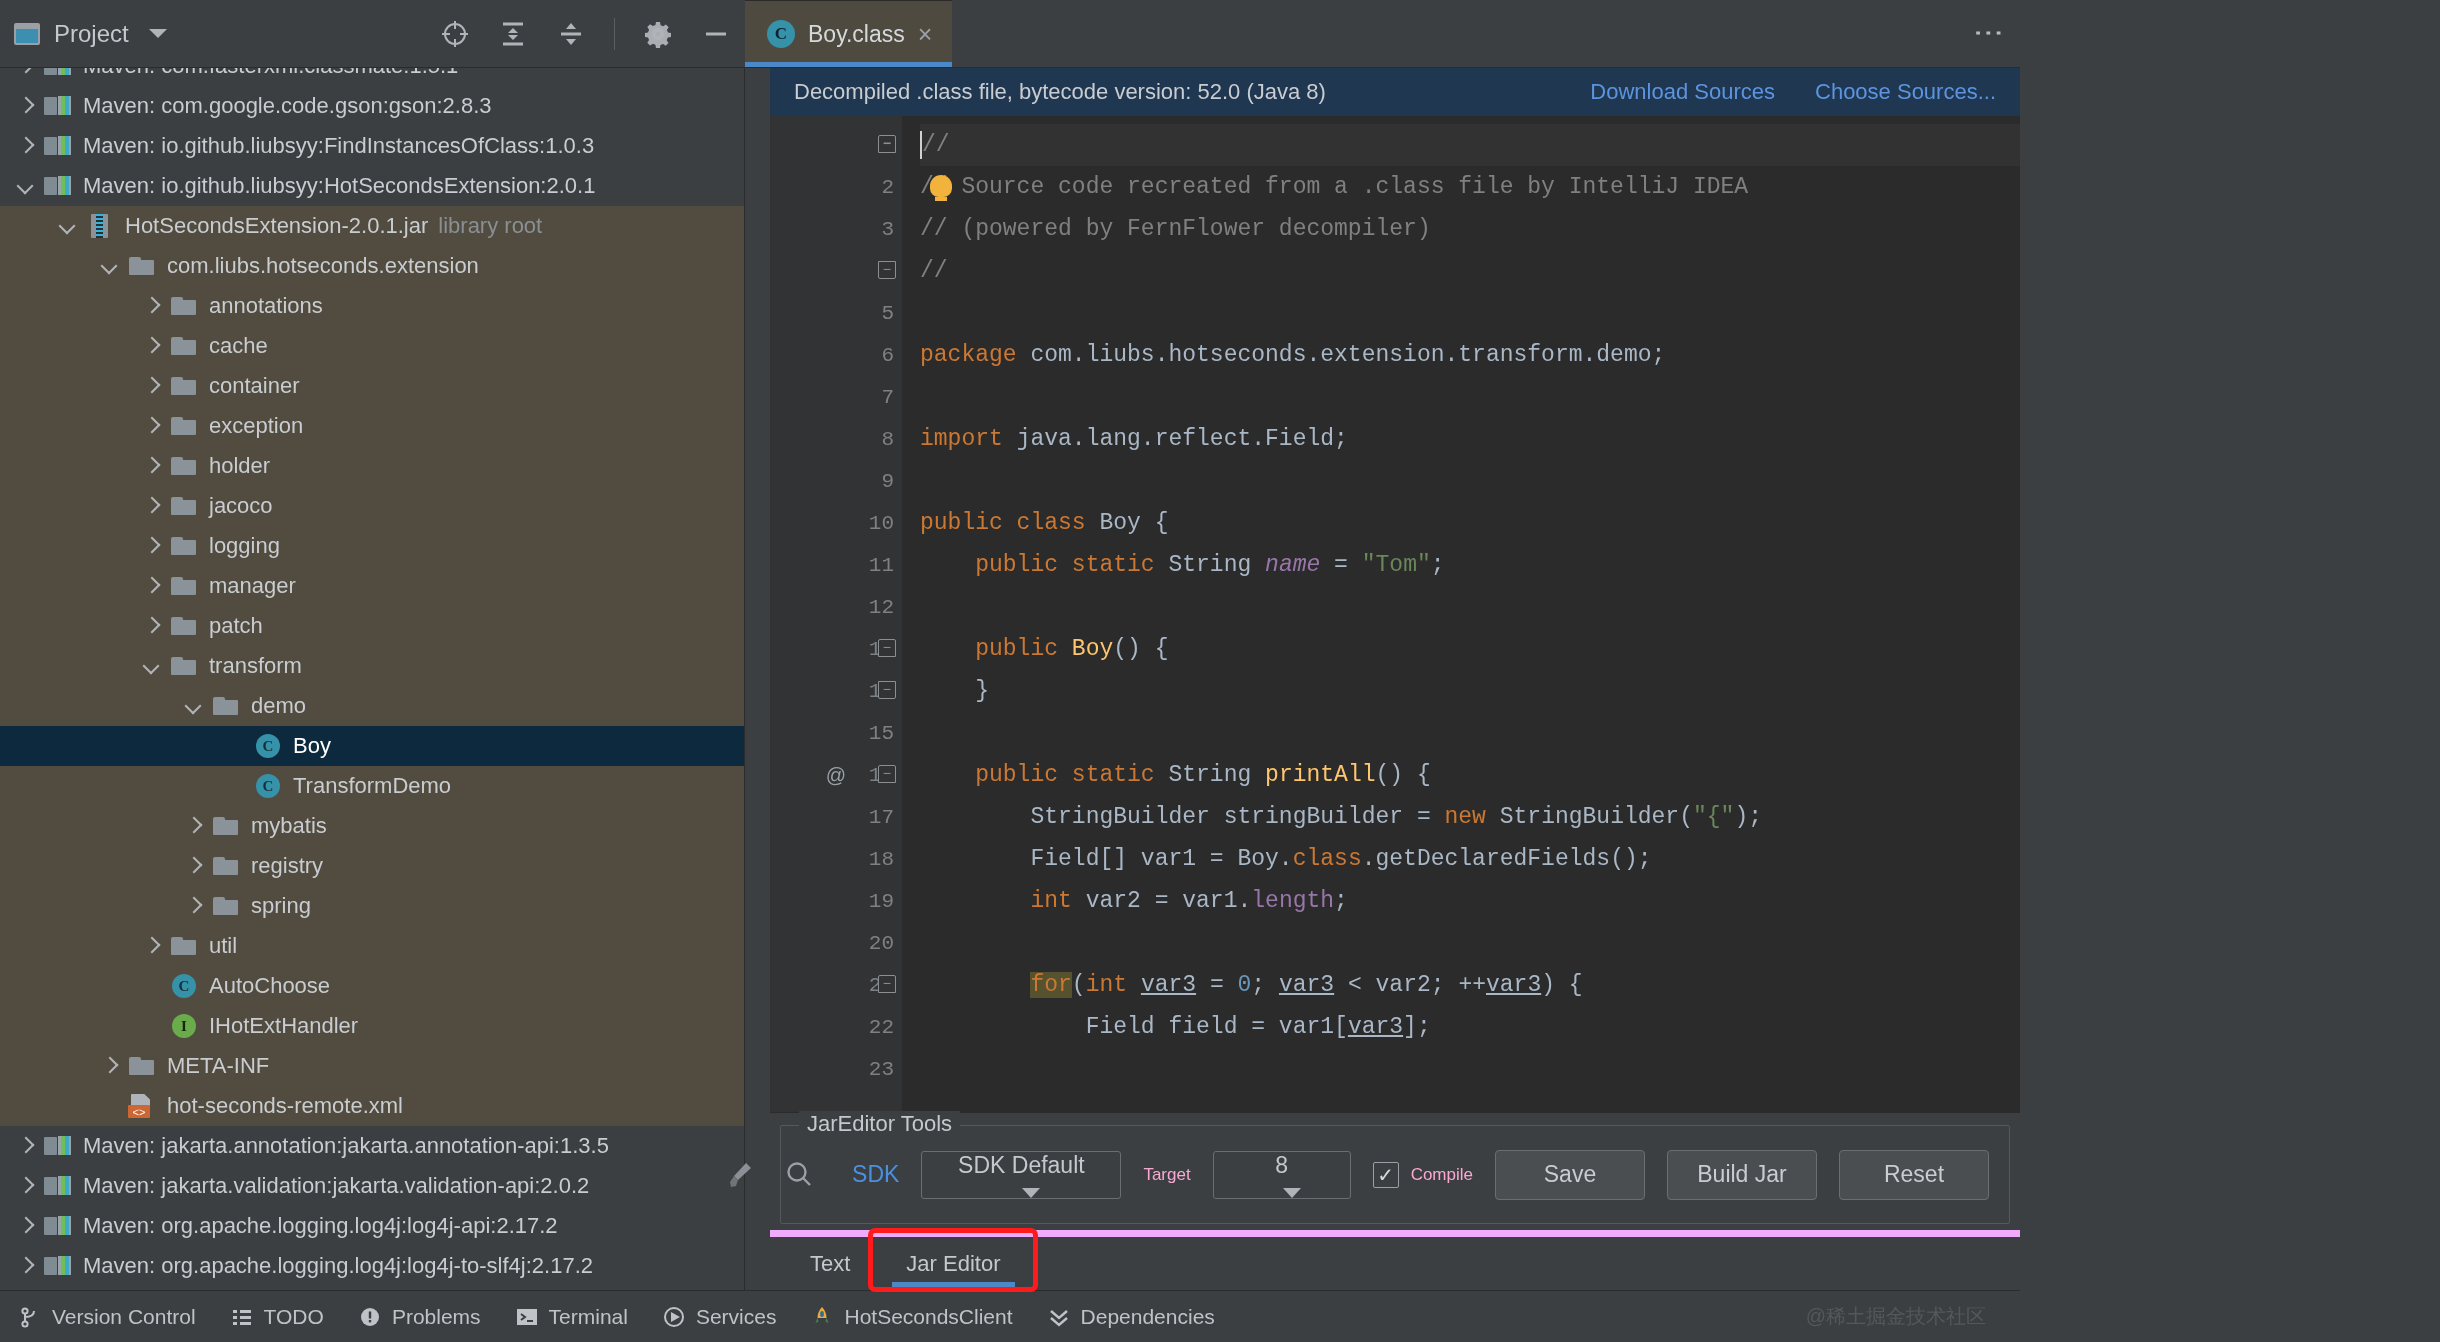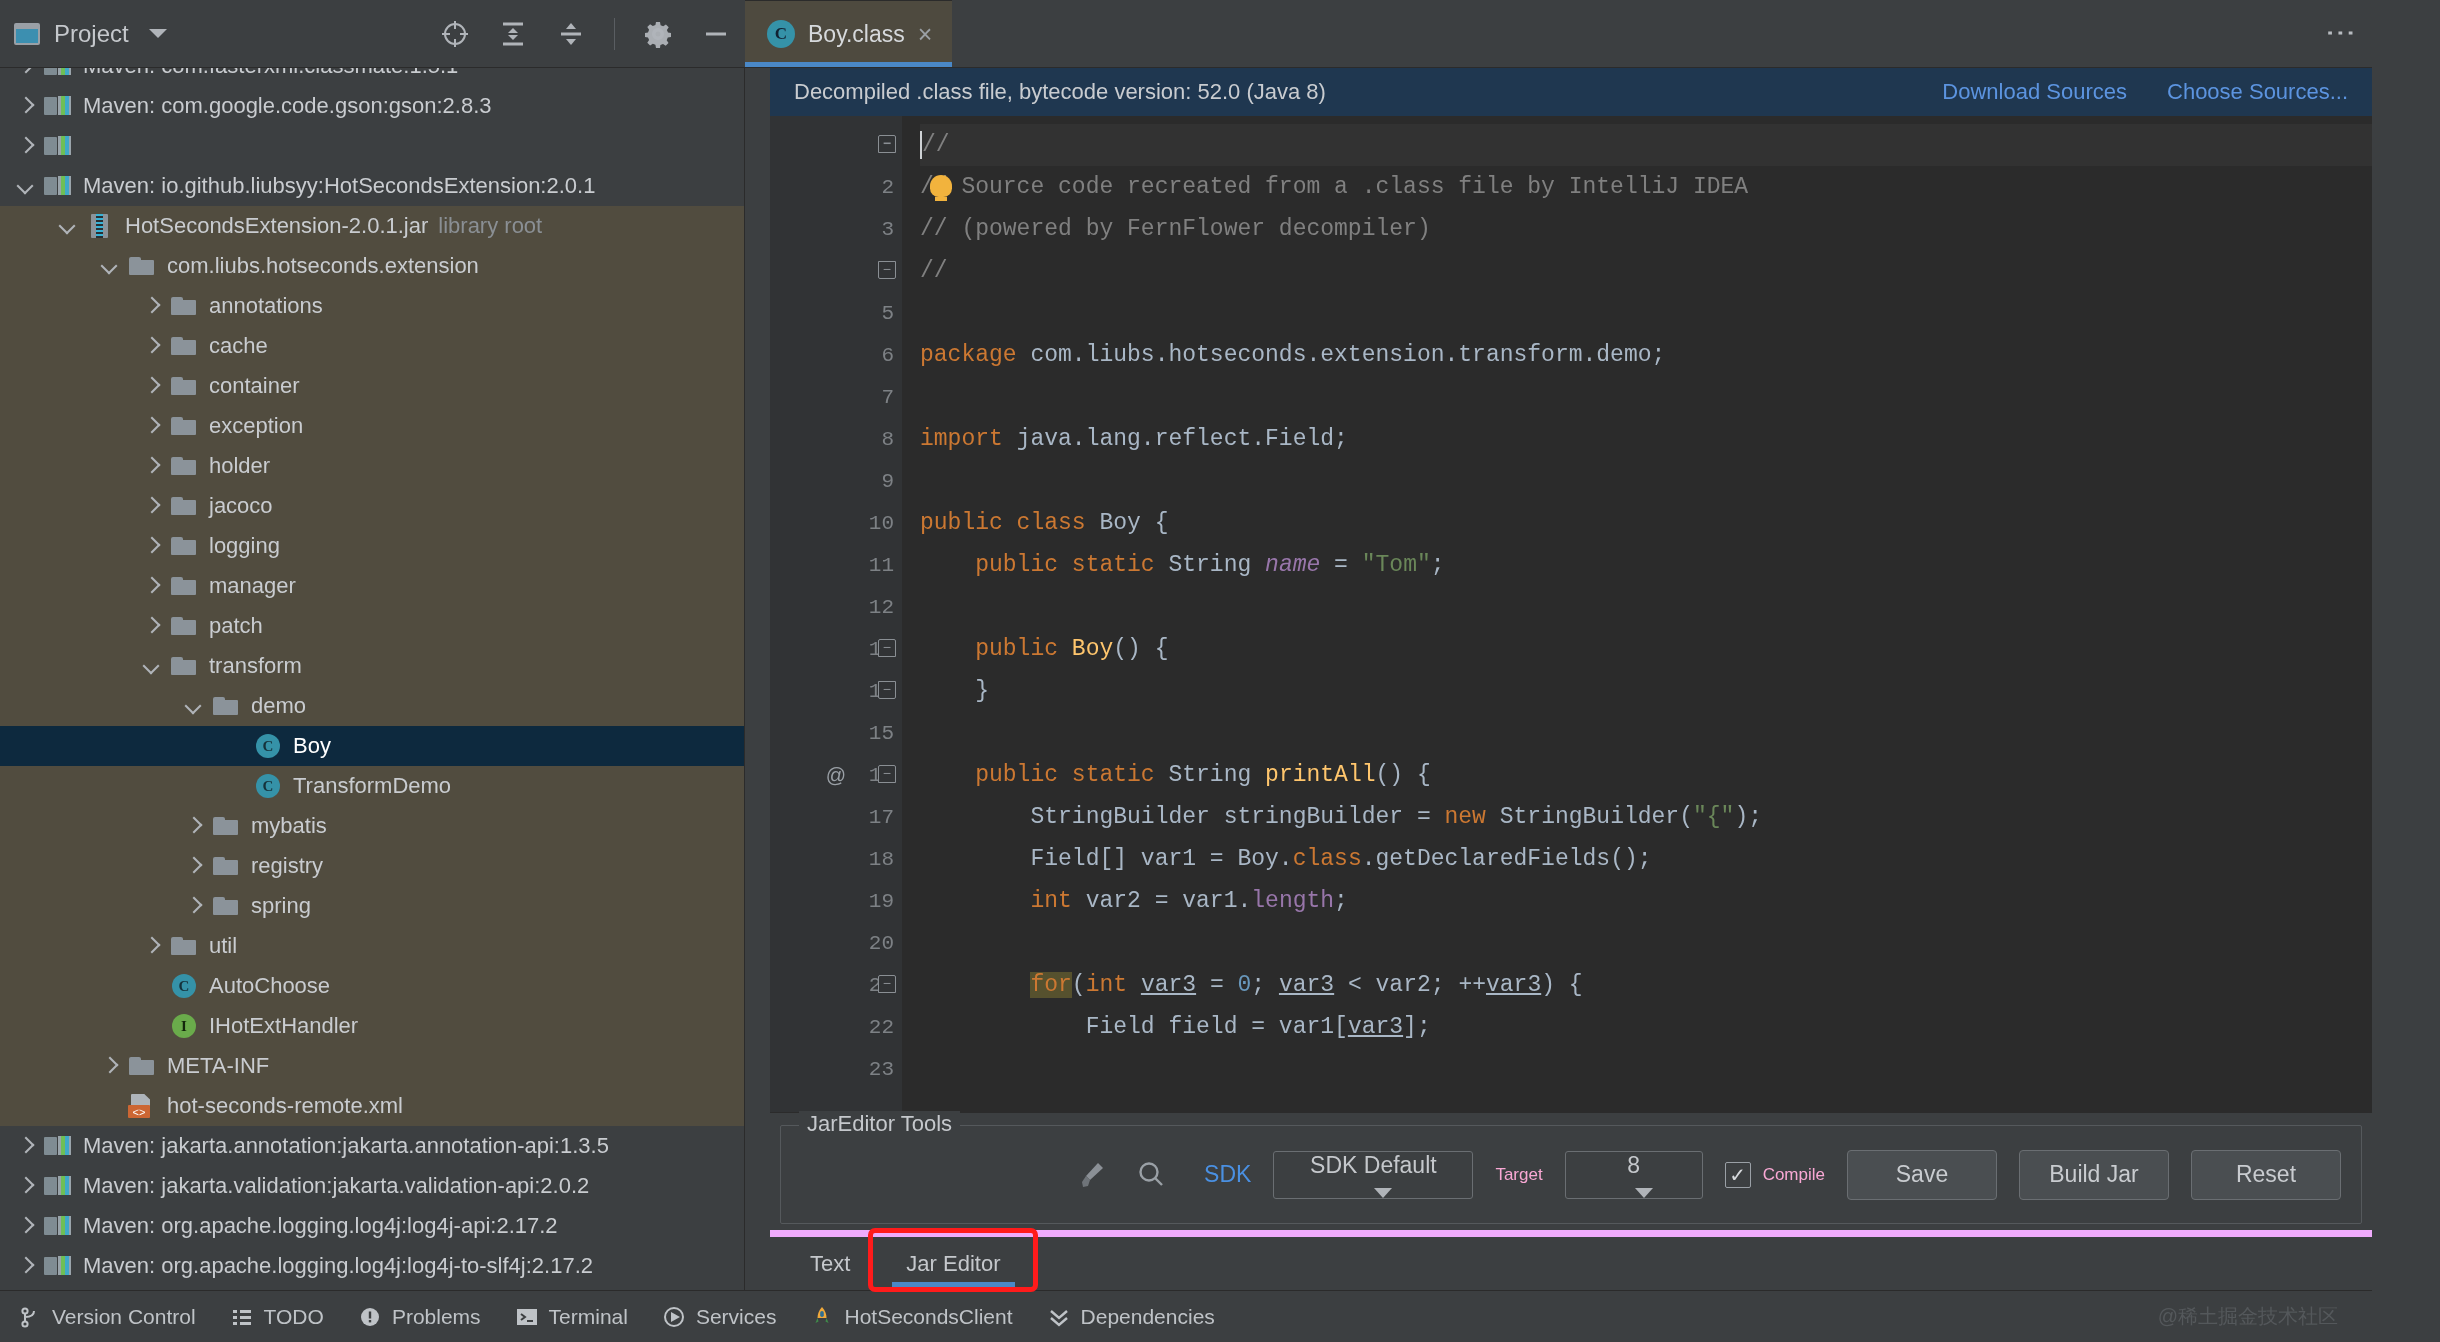--- a/index.html
+++ b/index.html
@@ -2,21 +2,21 @@
 <html><head>
 <meta charset="utf-8">
 <style>
   * { box-sizing: border-box; margin: 0; padding: 0; }
   html, body {
     width: 2440px; height: 1342px;
     background: #3c3f41;
     font-family: "Liberation Sans", sans-serif;
     overflow: hidden;
   }
-  #app { position: relative; width: 2372px; height: 1342px; display: flex; flex-direction: column; border-radius: 8px; }
+  #app { position: relative; width: 2020px; height: 1342px; display: flex; flex-direction: column; border-radius: 8px; }
 
   
   .top-row { display: flex; height: 68px; flex: 0 0 68px; background: #3c3f41; }
 
   
   .proj-header {
     width: 745px; flex: 0 0 745px; height: 68px;
     display: flex; align-items: center; padding: 0 14px;
     background: #3c3f41; border-bottom: 1px solid #2b2b2b;
   }
@@ -305,20 +305,21 @@
         <div class="trow">
           <span style="flex: 0 0 16px;"></span>
           <span class="arrow right"></span>
           <span class="ico maven"></span>
           <span class="tlabel">Maven: com.google.code.gson:gson:2.8.3</span>
         </div>
         <div class="trow">
           <span style="flex: 0 0 16px;"></span>
           <span class="arrow right"></span>
           <span class="ico maven"></span>
+          <span class="tlabel">Maven: io.github.liubsyy:FindInstancesOfClass:1.0.3</span>
         </div>
         <div class="trow">
           <span style="flex: 0 0 16px;"></span>
           <span class="arrow down"></span>
           <span class="ico maven"></span>
           <span class="tlabel">Maven: io.github.liubsyy:HotSecondsExtension:2.0.1</span>
         </div>
         <div class="trow jar">
           <span style="flex: 0 0 58px;"></span>
           <span class="arrow down"></span>

